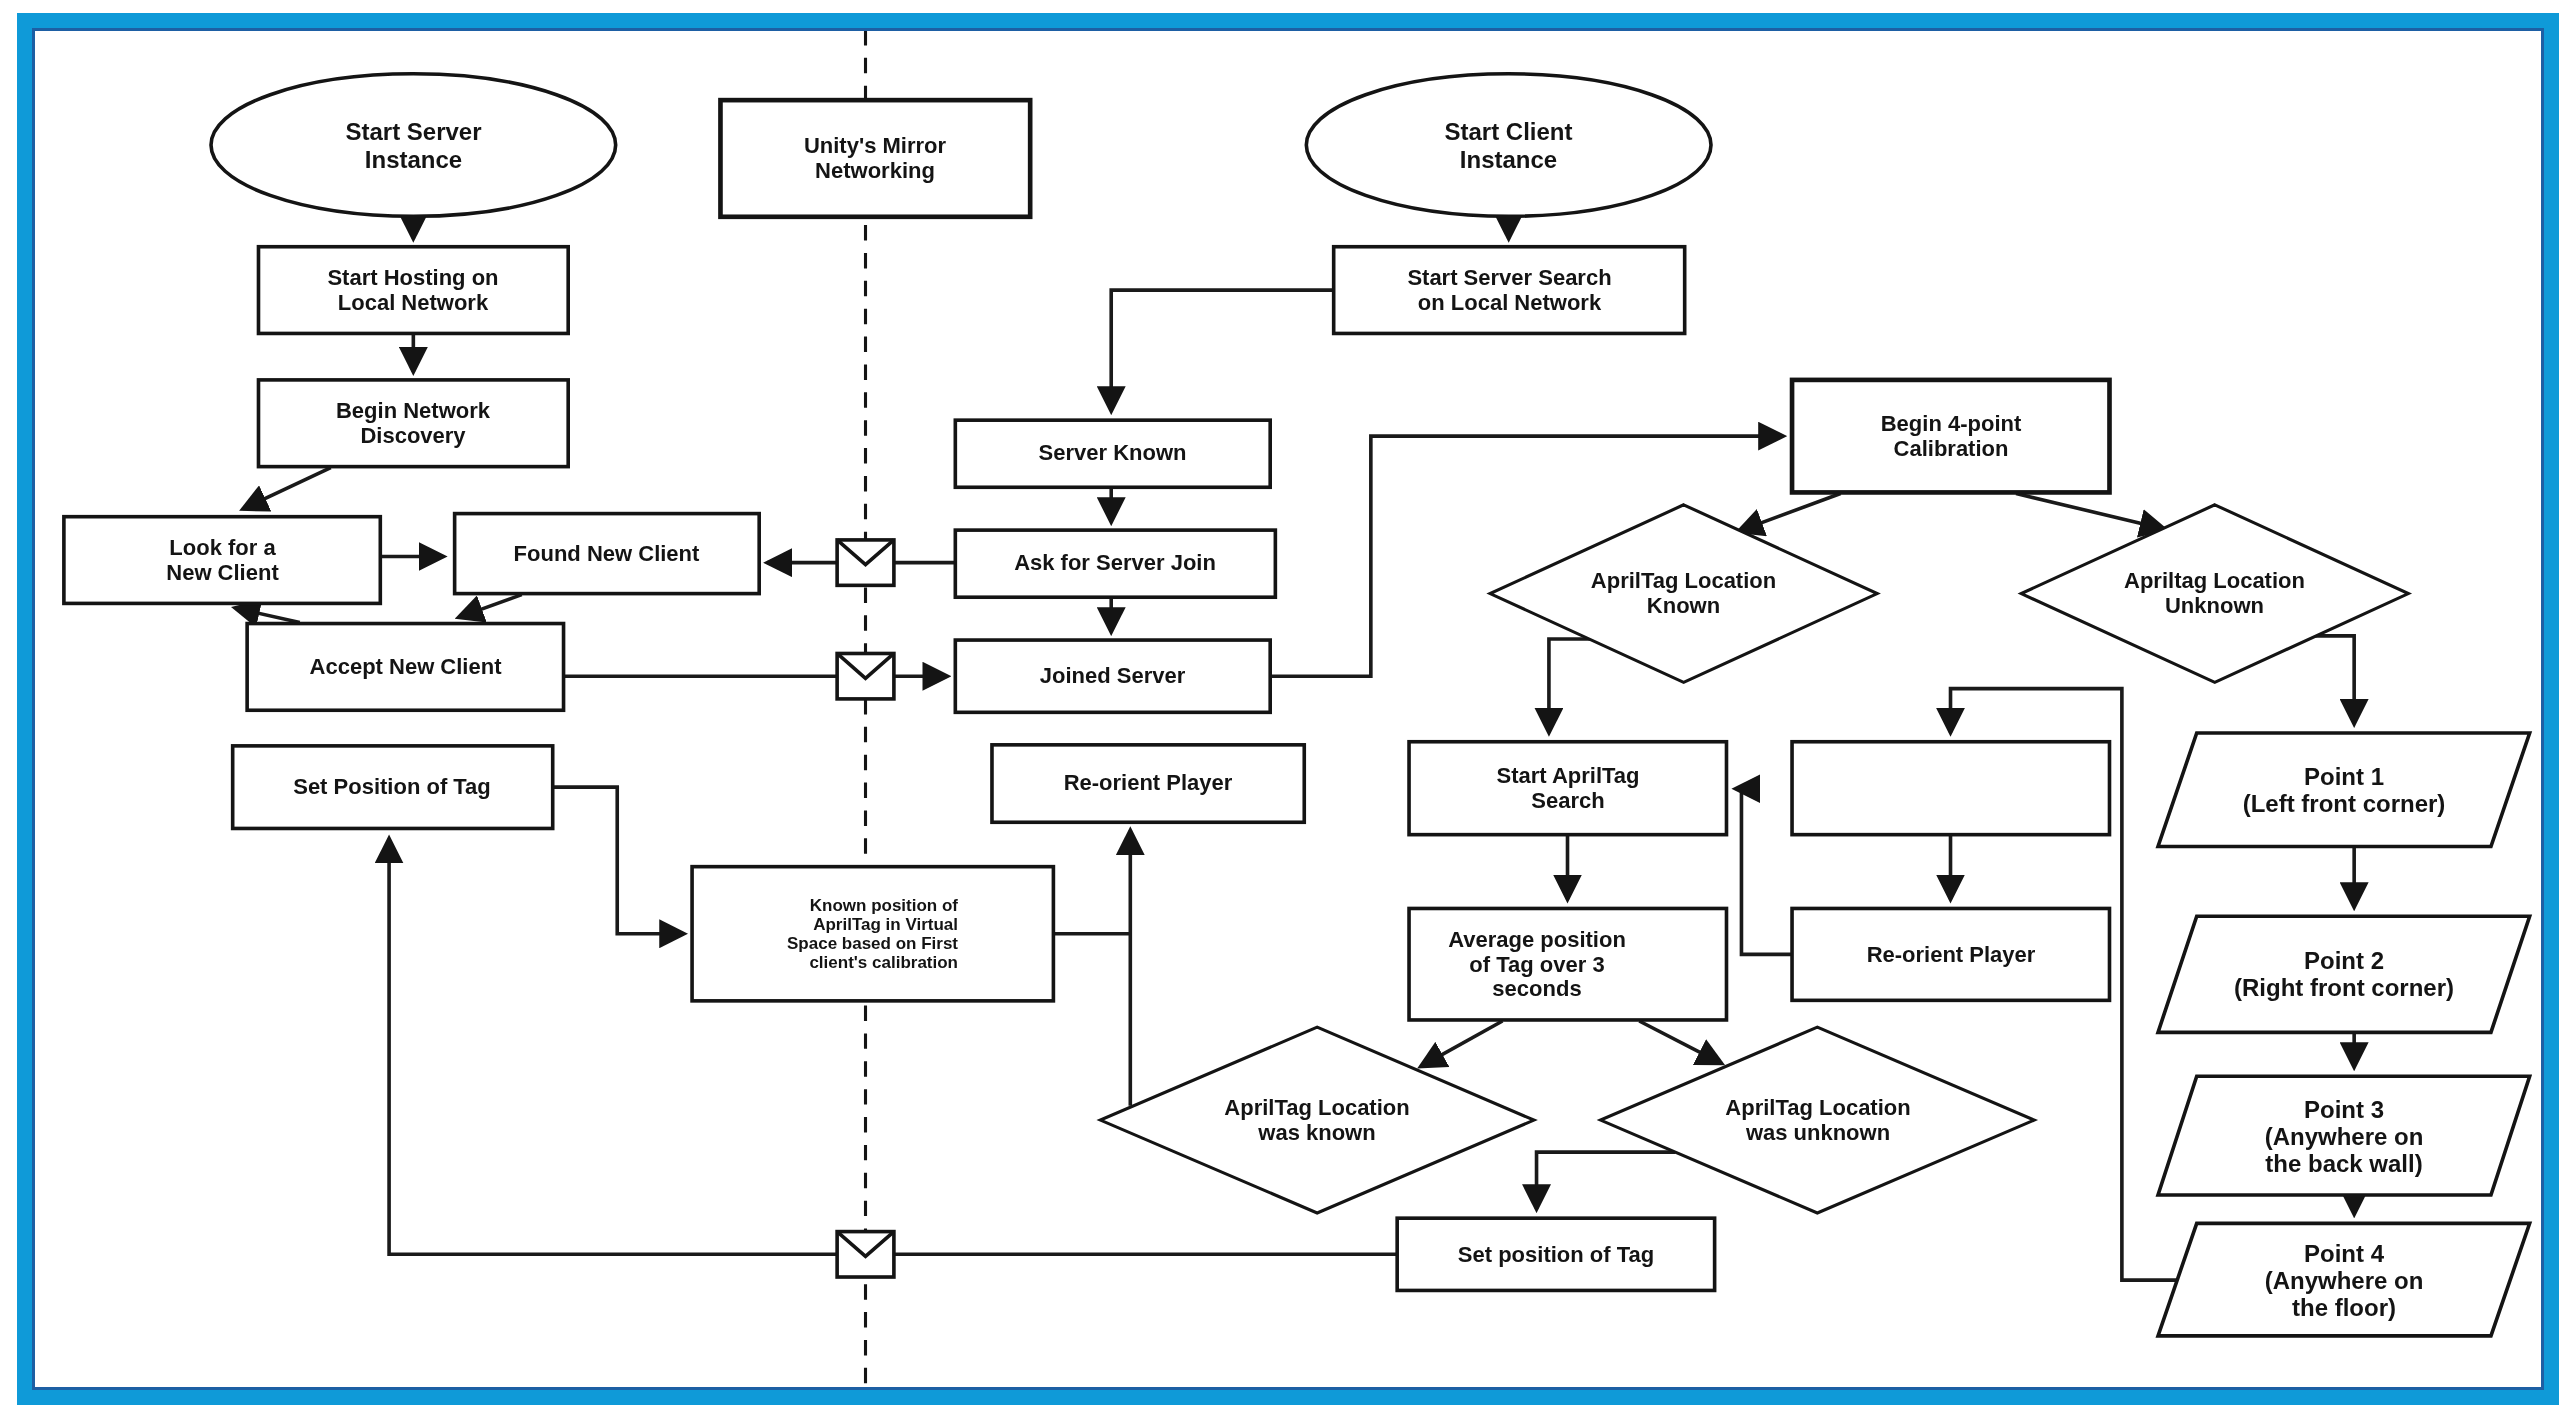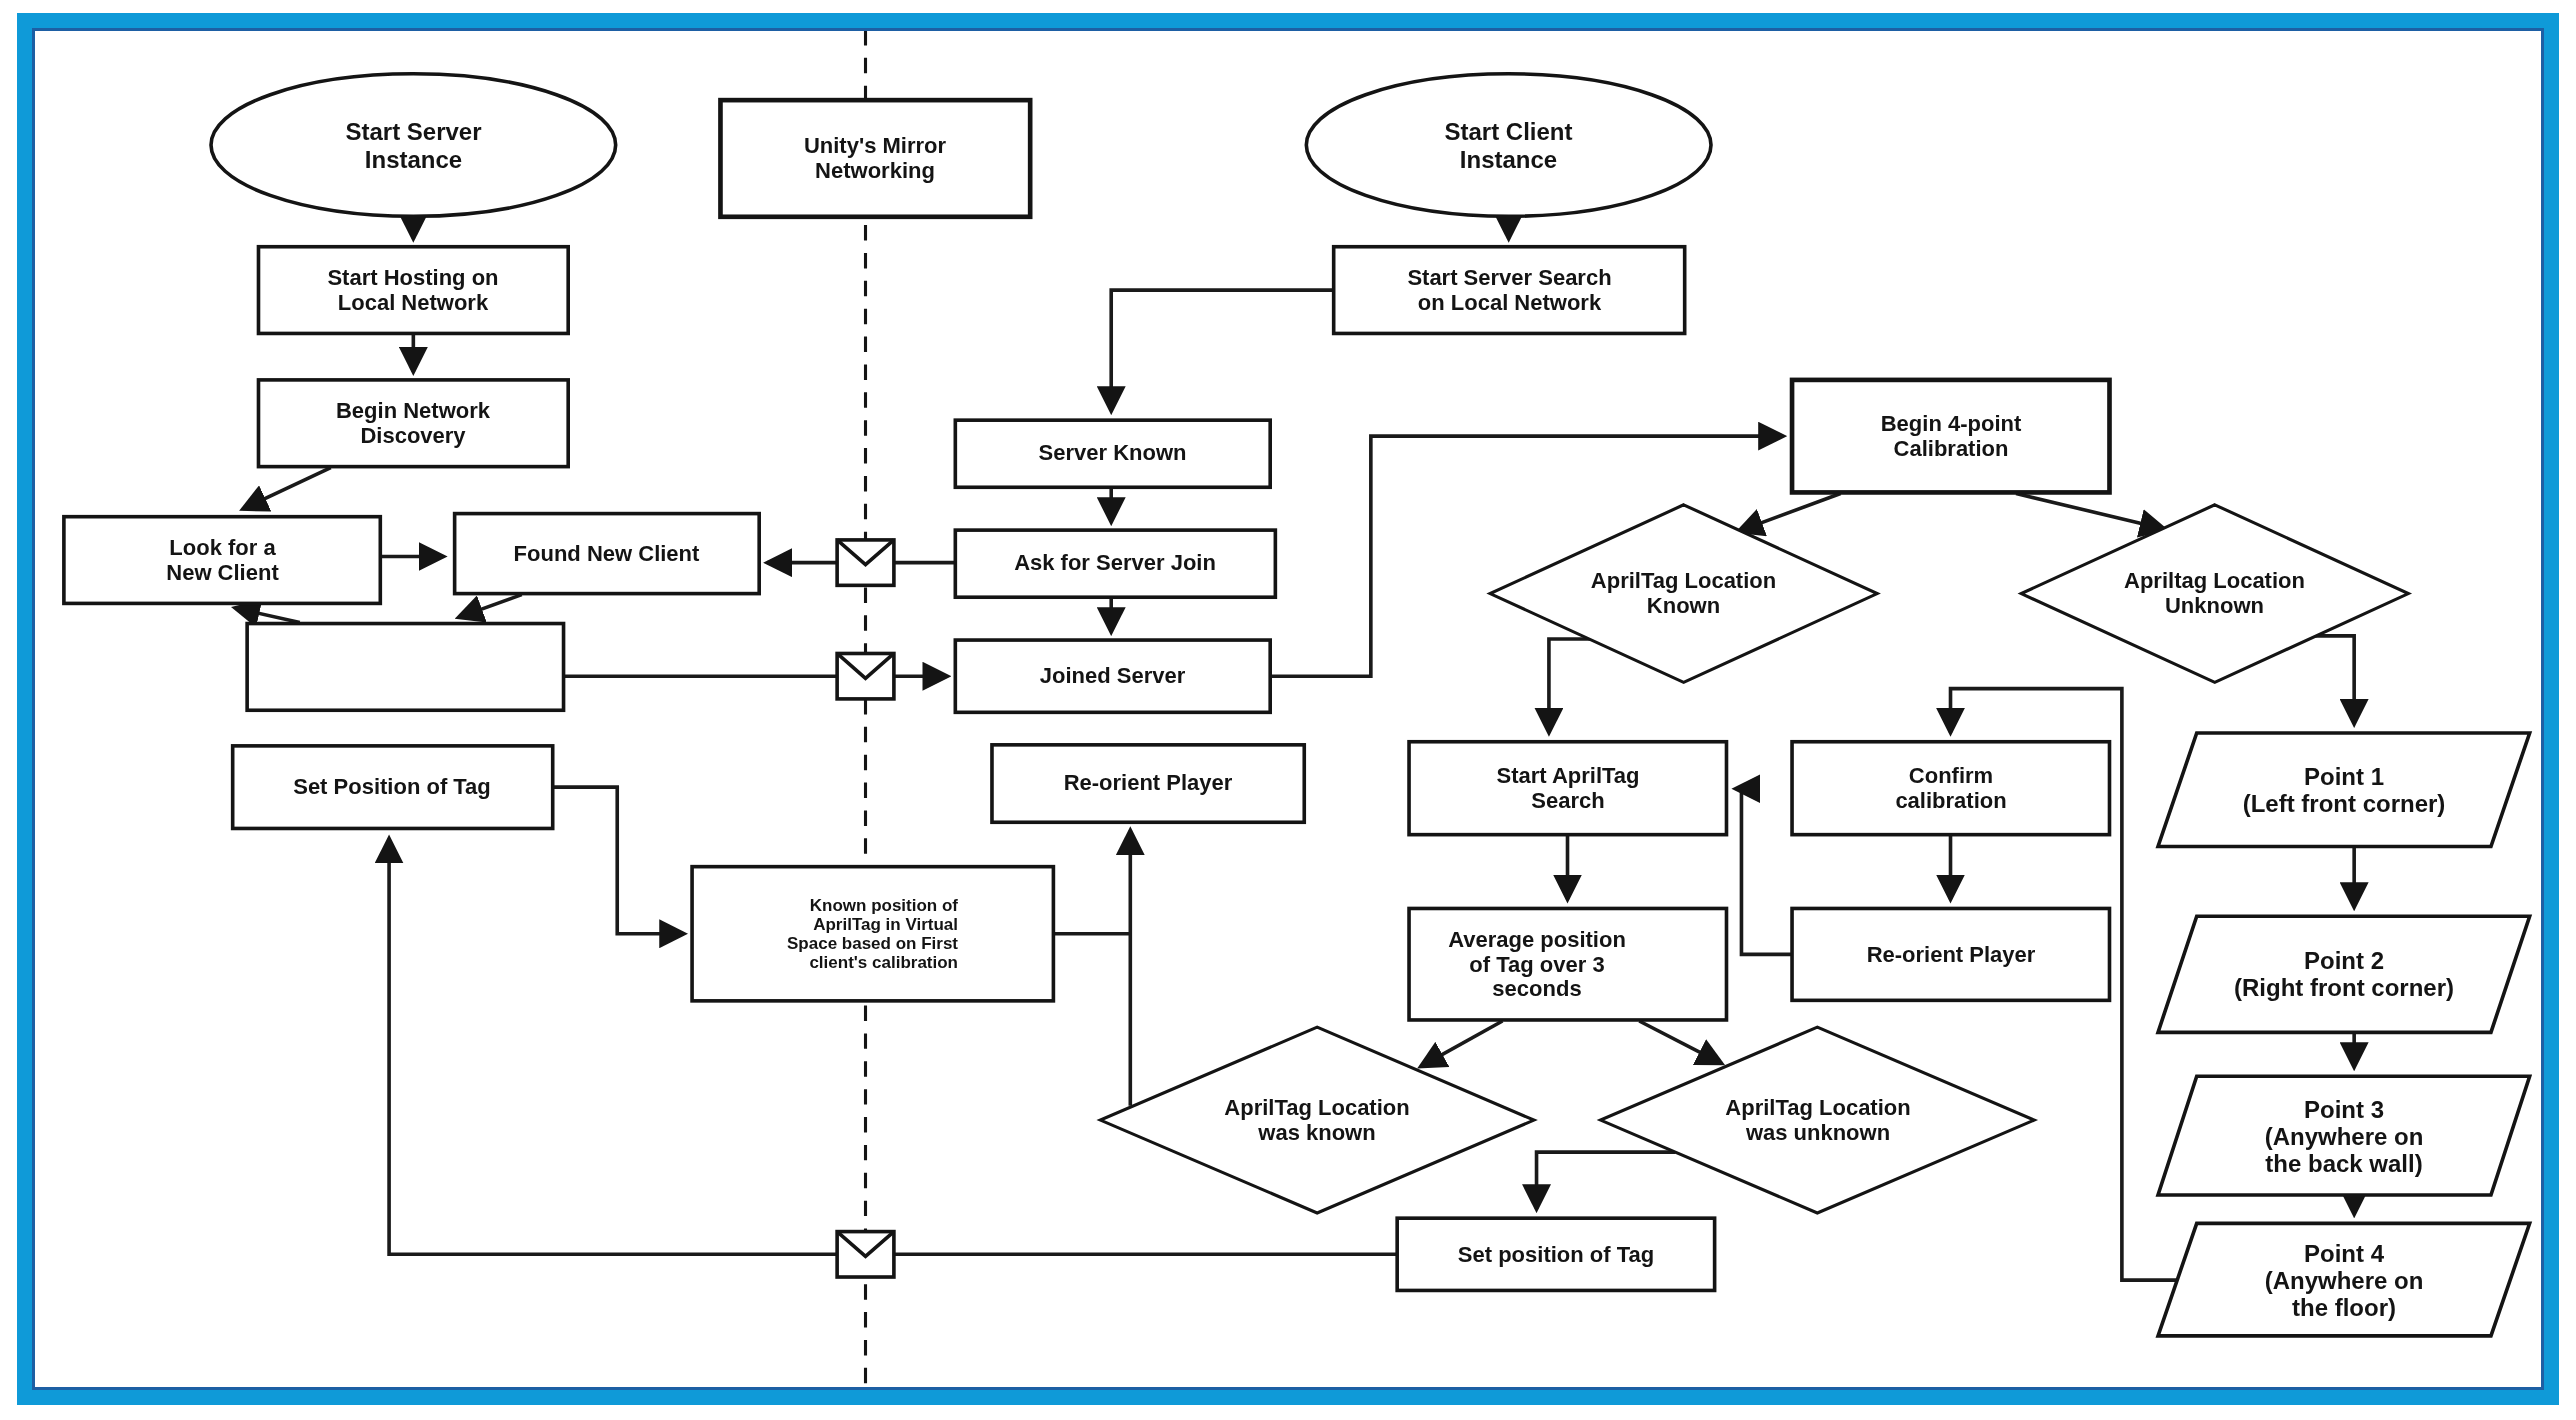--- a/index.html
+++ b/index.html
@@ -125,20 +125,21 @@
 Networking</div>
     <div class="label big" style="left:211px;top:74px;width:405px;height:143px">Start Server
 Instance</div>
     <div class="label" style="left:258px;top:247px;width:310px;height:87px">Start Hosting on
 Local Network</div>
     <div class="label" style="left:258px;top:380px;width:310px;height:87px">Begin Network
 Discovery</div>
     <div class="label" style="left:64px;top:517px;width:317px;height:87px">Look for a
 New Client</div>
     <div class="label" style="left:454px;top:514px;width:305px;height:80px">Found New Client</div>
+    <div class="label" style="left:247px;top:624px;width:317px;height:87px">Accept New Client</div>
     <div class="label" style="left:232px;top:746px;width:320px;height:83px">Set Position of Tag</div>
     <div class="label small" style="left:692px;top:867px;width:361px;height:134px">Known position of
 AprilTag in Virtual
 Space based on First
 client's calibration</div>
     <div class="label" style="left:992px;top:745px;width:312px;height:77px">Re-orient Player</div>
     <div class="label big" style="left:1306px;top:74px;width:405px;height:143px">Start Client
 Instance</div>
     <div class="label" style="left:1334px;top:247px;width:351px;height:87px">Start Server Search
 on Local Network</div>
@@ -146,22 +147,20 @@
     <div class="label" style="left:955px;top:640px;width:315px;height:72px">Joined Server</div>
     <div class="label" style="left:955px;top:530px;width:320px;height:67px">Ask for Server Join</div>
     <div class="label" style="left:1792px;top:380px;width:318px;height:113px">Begin 4-point
 Calibration</div>
     <div class="label" style="left:1490px;top:505px;width:387px;height:178px">AprilTag Location
 Known</div>
     <div class="label" style="left:2021px;top:505px;width:387px;height:178px">Apriltag Location
 Unknown</div>
     <div class="label" style="left:1409px;top:742px;width:318px;height:93px">Start AprilTag
 Search</div>
-    <div class="label" style="left:1792px;top:742px;width:318px;height:93px">Confirm
-calibration</div>
     <div class="label" style="left:1792px;top:909px;width:318px;height:92px">Re-orient Player</div>
     <div class="label" style="left:1378px;top:909px;width:318px;height:112px">Average position
 of Tag over 3
 seconds</div>
     <div class="label" style="left:1100px;top:1028px;width:434px;height:186px">AprilTag Location
 was known</div>
     <div class="label" style="left:1601px;top:1028px;width:434px;height:186px">AprilTag Location
 was unknown</div>
     <div class="label" style="left:1397px;top:1219px;width:318px;height:72px">Set position of Tag</div>
     <div class="label big" style="left:2184px;top:733px;width:320px;height:114px">Point 1

